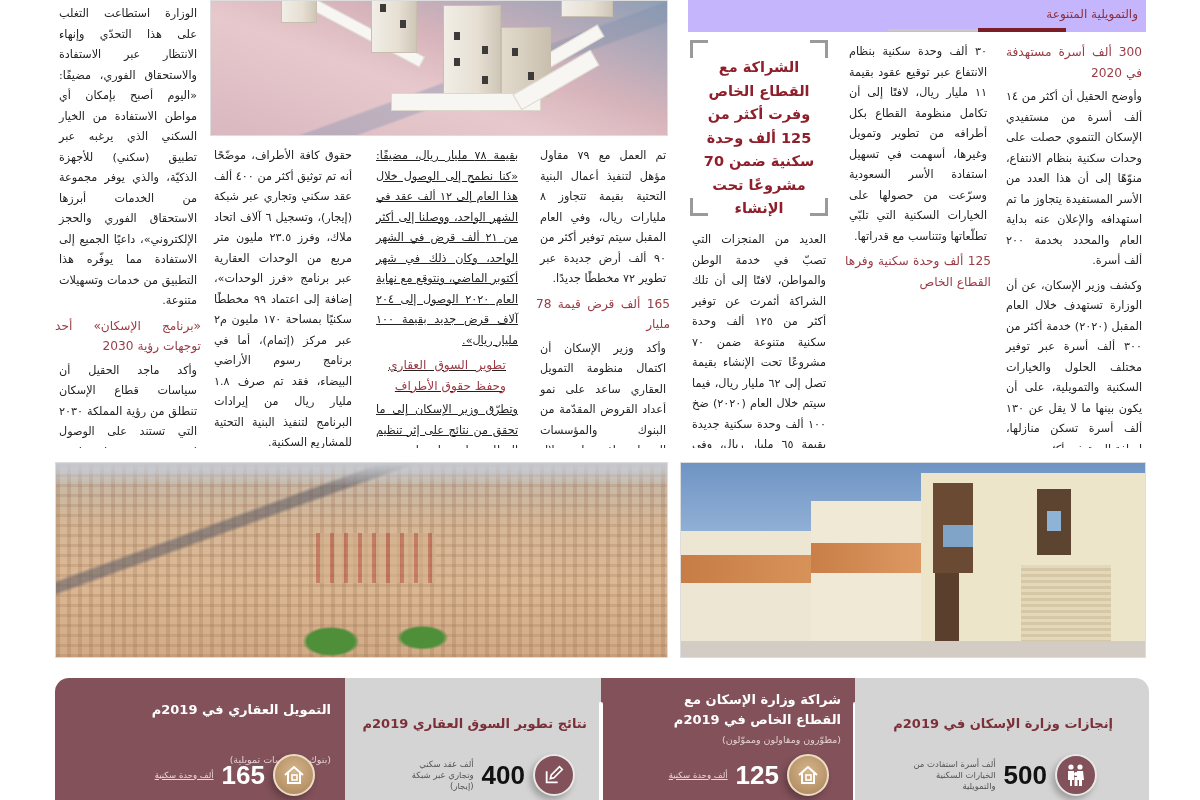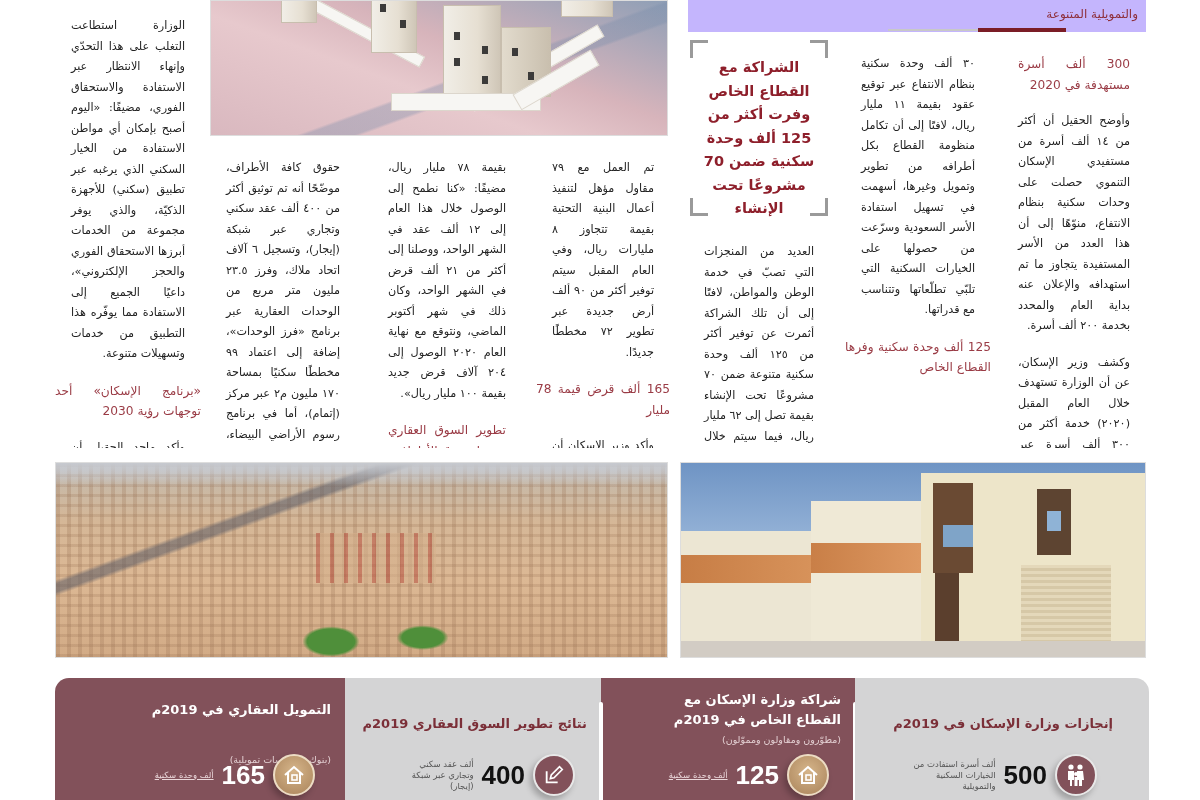--- a/index.html
+++ b/index.html
@@ -1,20 +1,20 @@
 <!DOCTYPE html>
 <html><head>
 <meta charset="utf-8">
 <style>
   * { box-sizing: border-box; margin: 0; padding: 0; }
   html, body { width: 1200px; height: 800px; overflow: hidden; background: #ffffff; }
   body { position: relative; font-family: "DejaVu Sans", sans-serif; color: #1e1e1e; direction: rtl; }
 
   .col { position: absolute; direction: rtl; text-align: justify; font-size: 11.2px; line-height: 20.5px; color: #222; }
-  .col p { margin: 16px; }
+  .col p { margin: 4px; }
   .subhead { color: #8e2f3a; font-size: 12.2px; line-height: 20.5px; font-weight: bold; }
   .subhead.light { font-weight: normal; color: #9a3b45; }
 
   .photo { position: absolute; overflow: hidden; border: 1px solid #ddd; }
 
   
   #photo-top {
     left: 210px; top: 0; width: 458px; height: 136px;
     background:
       linear-gradient(160deg, rgba(255,255,255,0) 55%, rgba(120,140,170,.35) 56%, rgba(120,140,170,.35) 62%, rgba(255,255,255,0) 63%),
@@ -106,21 +106,21 @@
     </div>
   <div class="house" style="left:350px; top:-6px; width:52px; height:22px;"></div>
   <div class="wall" style="left:180px; top:92px; width:150px; height:18px;"></div>
   <div class="wall" style="left:300px; top:70px; width:90px; height:18px; transform:rotate(-30deg);"></div>
 </div>
 
 <div class="col" style="left:210px; top:142px; width:146px; height:306px; overflow:hidden;">
   <p>حقوق كافة الأطراف، موضّحًا أنه تم توثيق أكثر من ٤٠٠ ألف عقد سكني وتجاري عبر شبكة (إيجار)، وتسجيل ٦ آلاف اتحاد ملاك، وفرز ٢٣.٥ مليون متر مربع من الوحدات العقارية عبر برنامج «فرز الوحدات»، إضافة إلى اعتماد ٩٩ مخططًا سكنيًا بمساحة ١٧٠ مليون م٢ عبر مركز (إتمام)، أما في برنامج رسوم الأراضي البيضاء، فقد تم صرف ١.٨ مليار ريال من إيرادات البرنامج لتنفيذ البنية التحتية للمشاريع السكنية.</p>
 </div>
 
-<div class="col" style="left:372px; top:142px; width:150px; height:306px; overflow:hidden;">
+<div class="col" style="left:372px; top:142px; width:150px; height:306px; overflow:hidden;text-decoration:underline;">
   <p>بقيمة ٧٨ مليار ريال، مضيفًا: «كنا نطمح إلى الوصول خلال هذا العام إلى ١٢ ألف عقد في الشهر الواحد، ووصلنا إلى أكثر من ٢١ ألف قرض في الشهر الواحد، وكان ذلك في شهر أكتوبر الماضي، ونتوقع مع نهاية العام ٢٠٢٠ الوصول إلى ٢٠٤ آلاف قرض جديد بقيمة ١٠٠ مليار ريال».</p>
   <p class="subhead light" style="margin:2px 16px;">تطوير السوق العقاري وحفظ حقوق الأطراف</p>
   <p>وتطرّق وزير الإسكان إلى ما تحقق من نتائج على إثر تنظيم القطاع وتطويره لحفظ</p>
 </div>
 
 <div class="col" style="left:536px; top:142px; width:134px; height:306px; overflow:hidden;">
   <p>تم العمل مع ٧٩ مقاول مؤهل لتنفيذ أعمال البنية التحتية بقيمة تتجاوز ٨ مليارات ريال، وفي العام المقبل سيتم توفير أكثر من ٩٠ ألف أرض جديدة عبر تطوير ٧٢ مخططًا جديدًا.</p>
   <p class="subhead light" style="margin:2px 0;">165 ألف قرض قيمة 78 مليار</p>
   <p>وأكد وزير الإسكان أن اكتمال منظومة التمويل العقاري ساعد على نمو أعداد القروض المقدّمة من البنوك والمؤسسات التمويلية، إذ وصلت خلال العام ٢٠١٩ إلى أكثر من ١٦٥ ألف قرض عبر ١٤ جهة تمويلية</p>
 </div>

